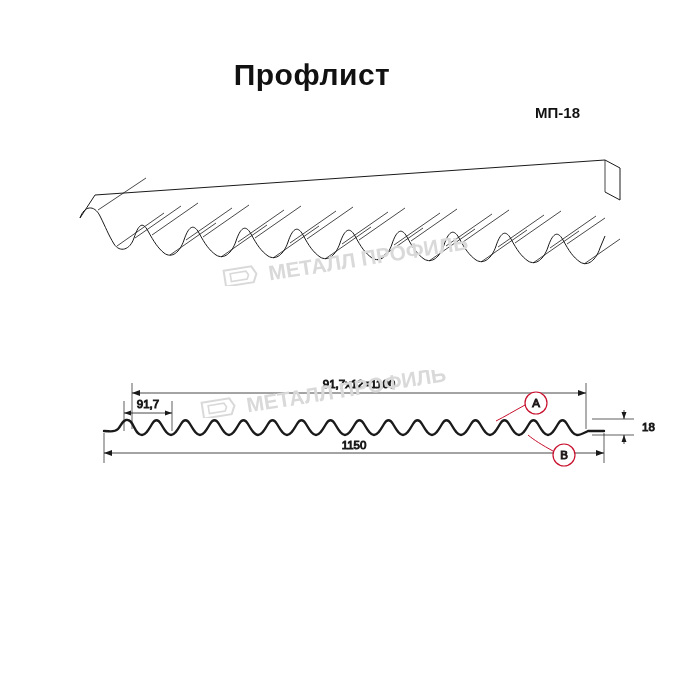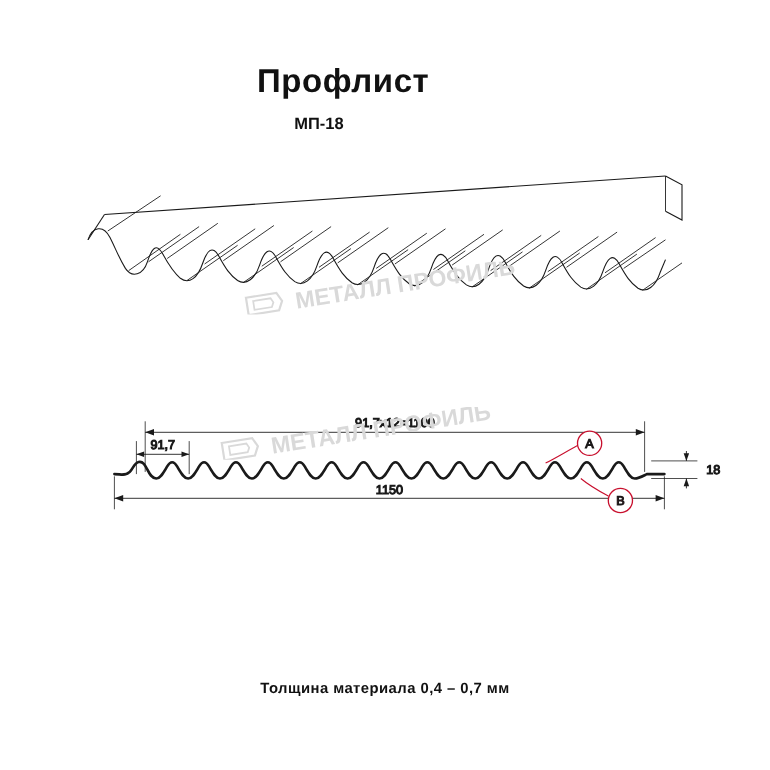--- a/index.html
+++ b/index.html
@@ -29,21 +29,21 @@
     font-size: 30px;
     font-weight: bold;
     letter-spacing: 0.5px;
     color: #111111;
   }
   .subtitle {
     position: absolute;
     top: 104px;
     left: 0;
     width: 580px;
-    text-align: center;
+    text-align: right;
     font-size: 15px;
     font-weight: bold;
     color: #111111;
   }
   .footer-note {
     position: absolute;
     top: 618px;
     left: 0;
     width: 700px;
     text-align: center;
@@ -276,15 +276,14 @@
   <div class="wm wm-2">
     <svg width="300" height="48" viewBox="0 0 300 48">
       <g transform="rotate(-9 150 24)">
         <path d="M6 10 L34 10 L38 18 L34 26 L6 26 Z" fill="none" stroke="#d9d9d9" stroke-width="2"></path>
         <path d="M12 14 L28 14 L30 18 L28 22 L12 22 Z" fill="none" stroke="#d9d9d9" stroke-width="1.6"></path>
         <text x="50" y="27" font-family="Liberation Sans, sans-serif" font-size="21" font-weight="bold" fill="#d9d9d9">МЕТАЛЛ ПРОФИЛЬ</text>
       </g>
     </svg>
   </div>
 
-  <div class="footer-note">Толщина материала 0,4 – 0,7 мм</div>
 
 </div>
 
 </body></html>

